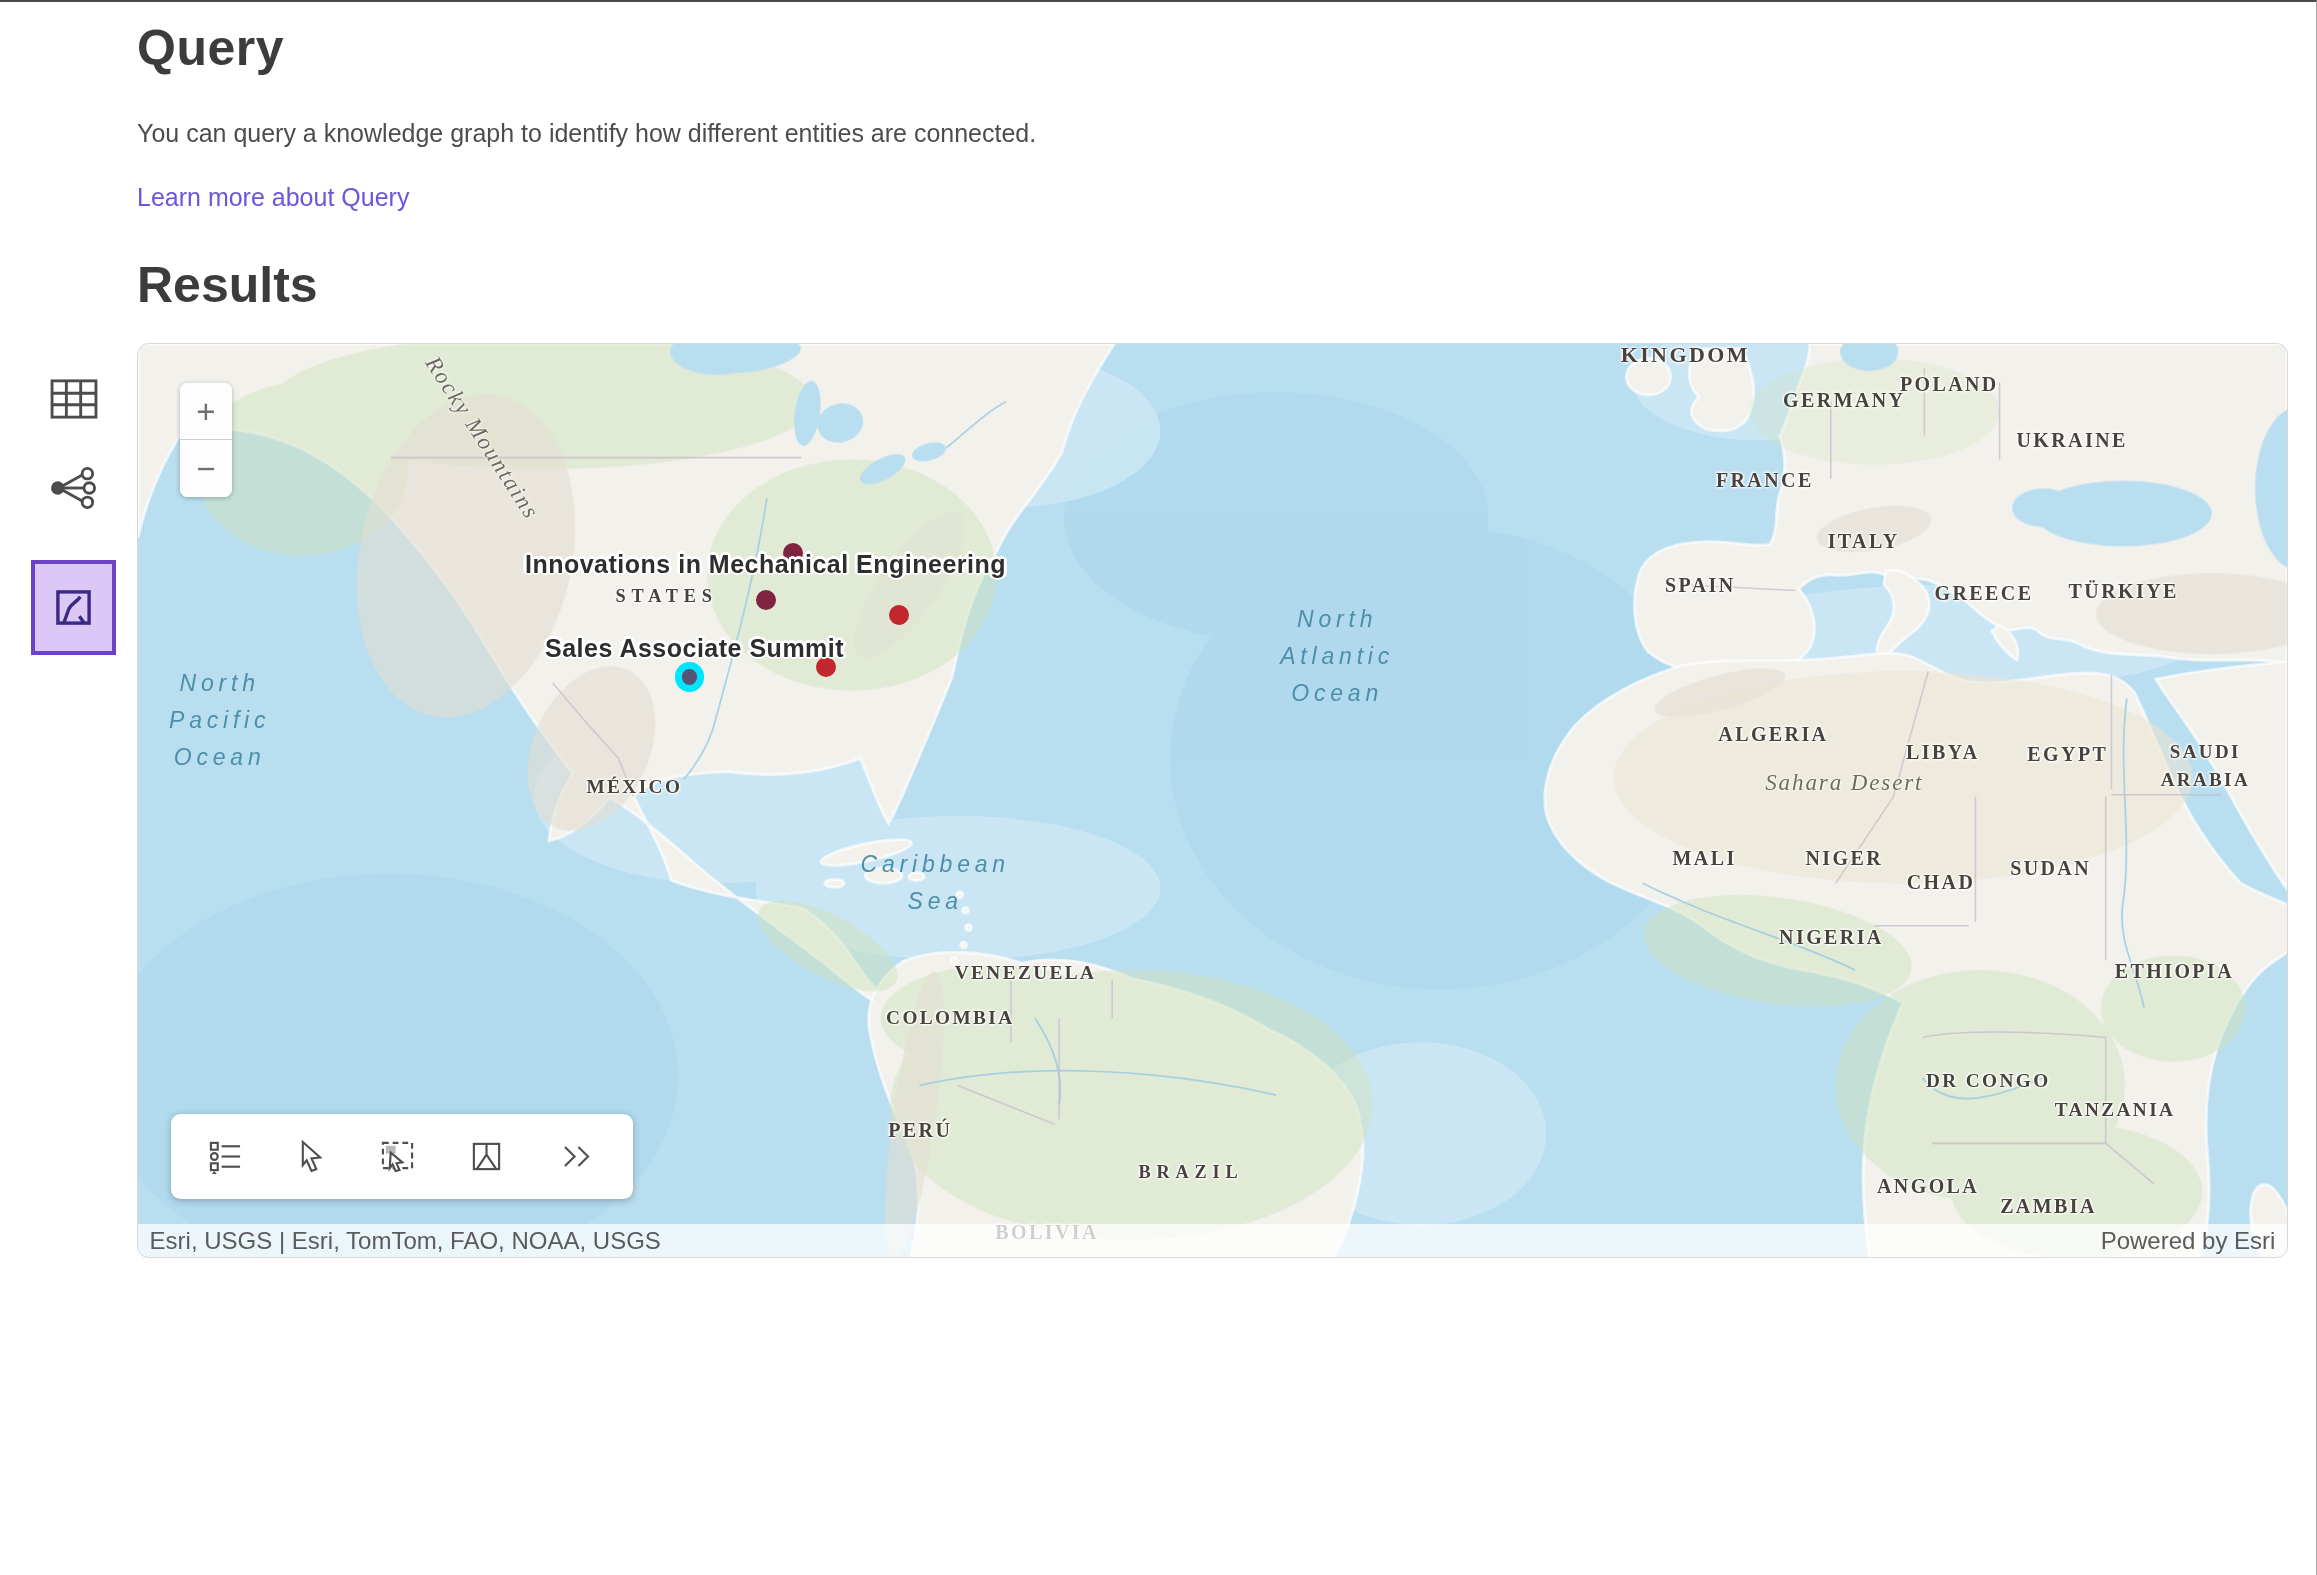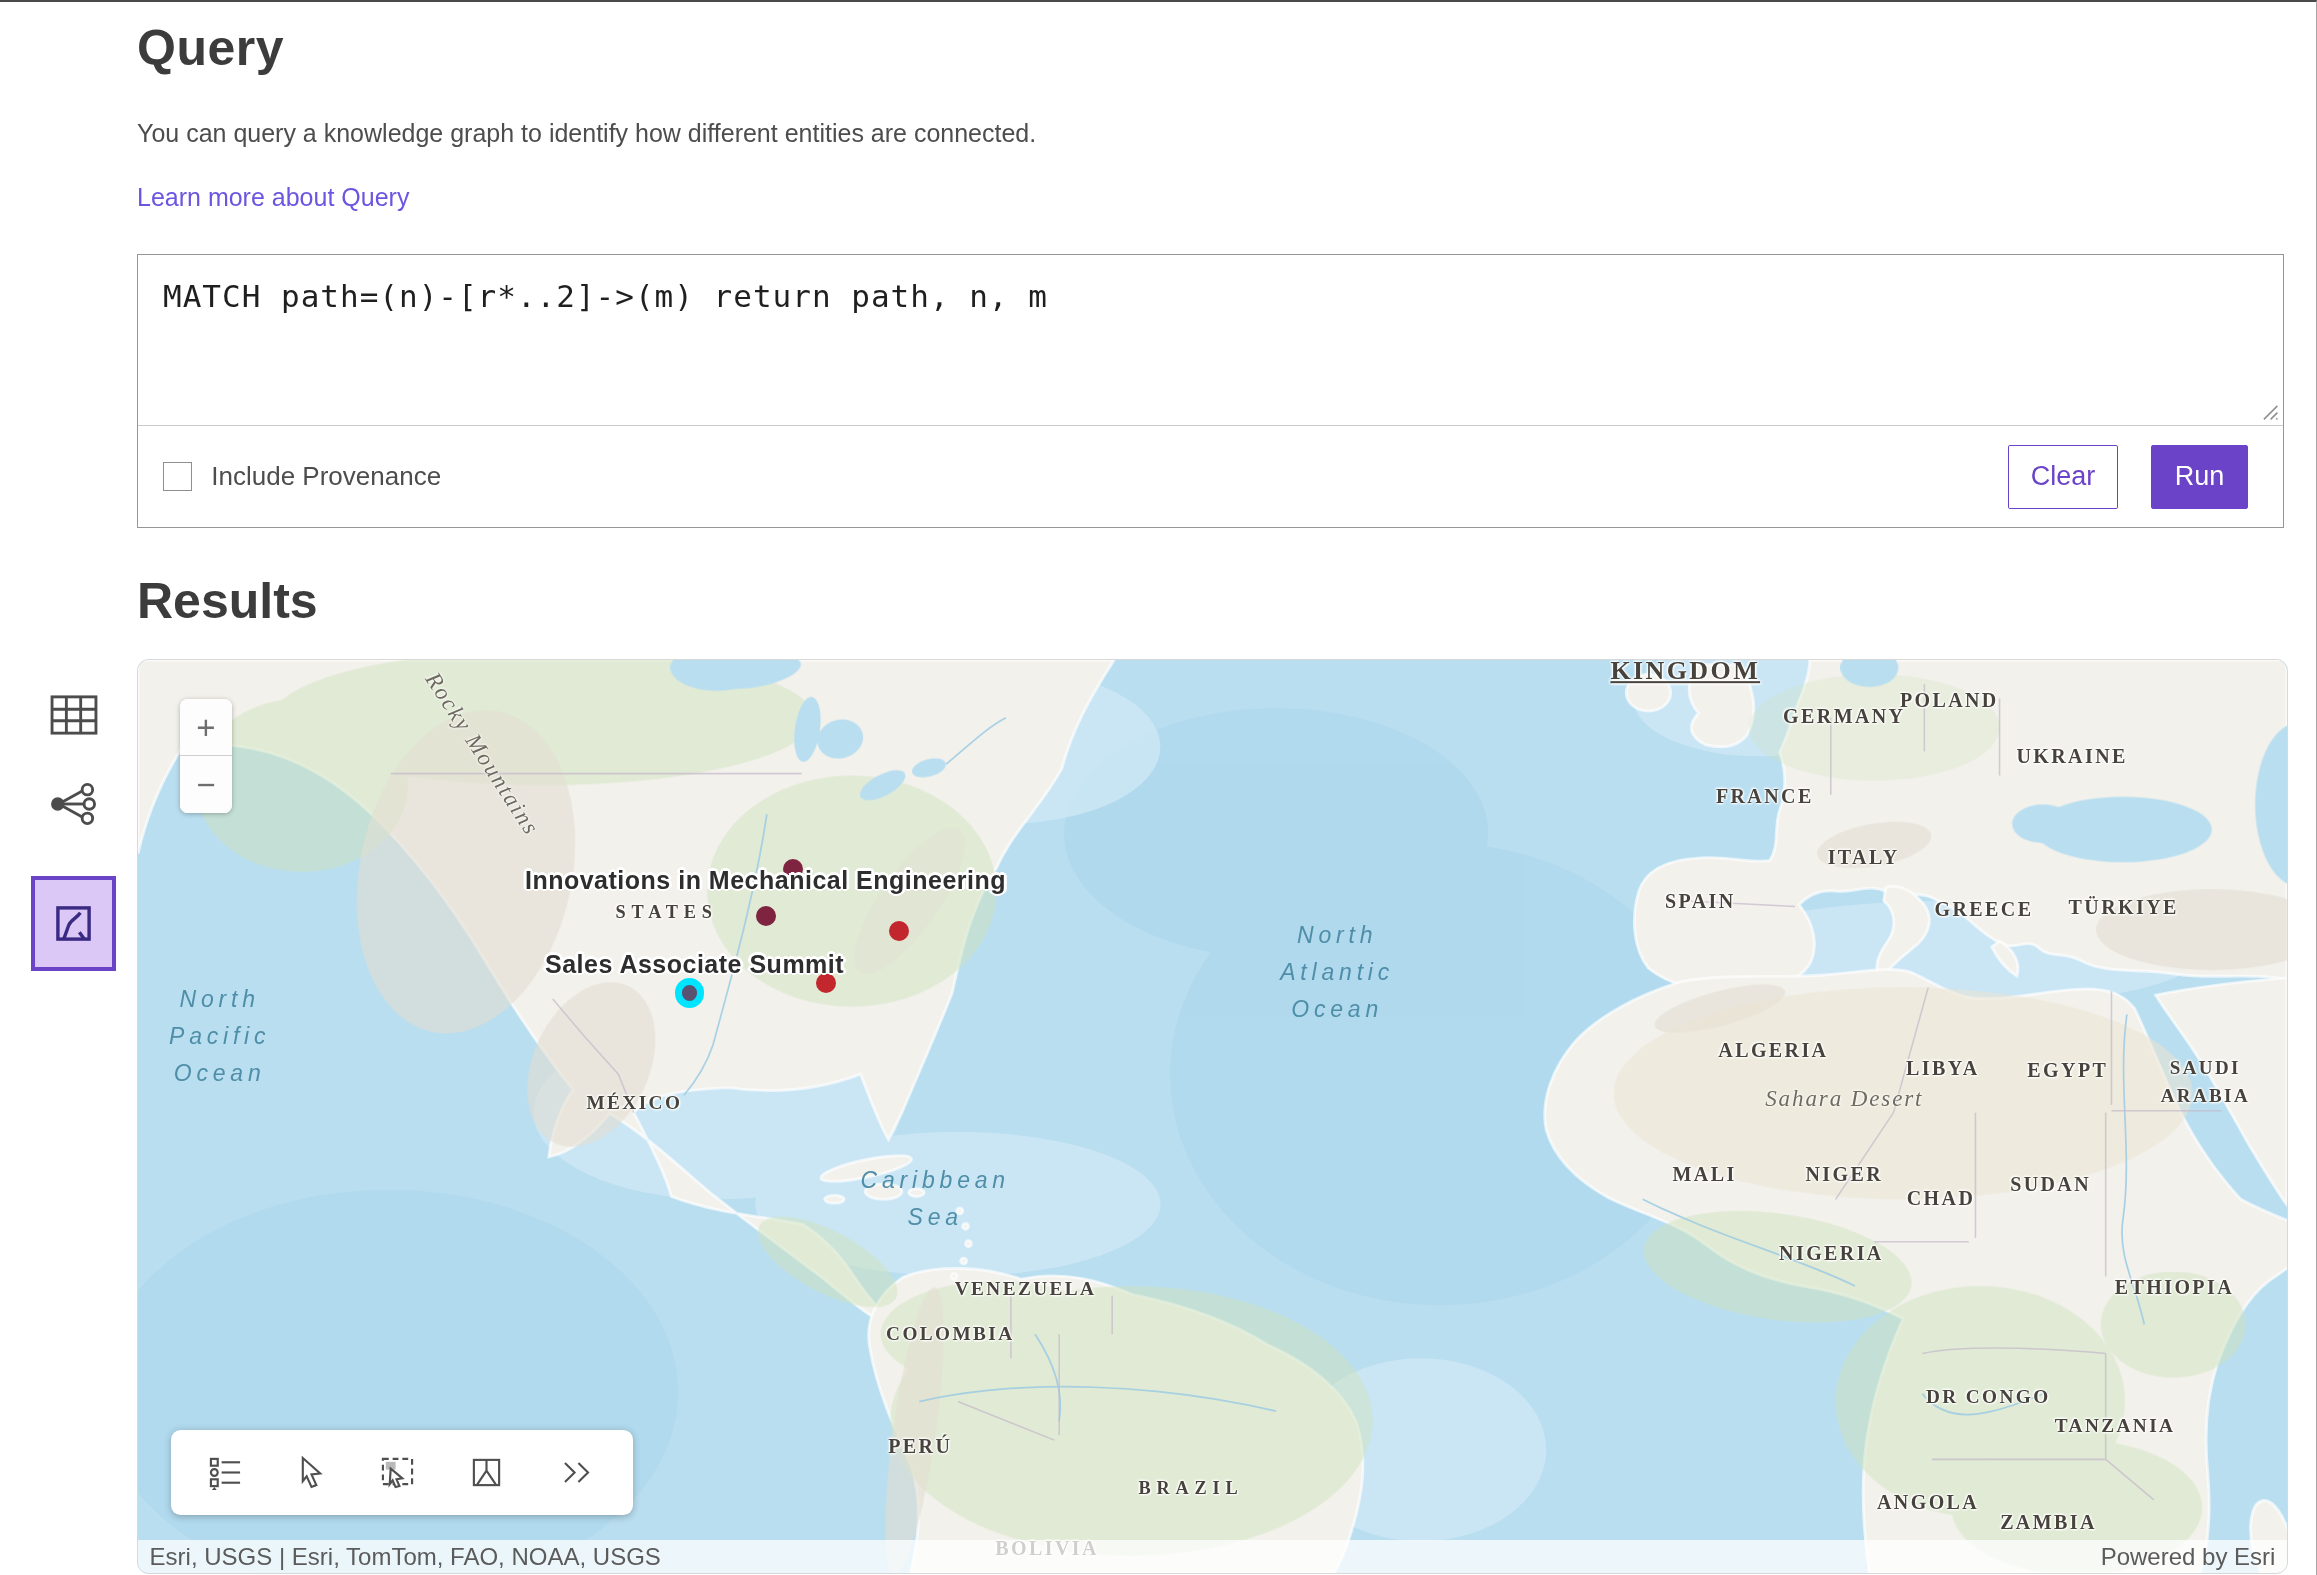--- a/index.html
+++ b/index.html
@@ -123,37 +123,20 @@
 
 <div class="page">
 
   <h1 class="page-title">Query</h1>
 
 
   <p class="page-desc">You can query a knowledge graph to identify how different entities are connected.</p>
 
   <a class="learn-link">Learn more about Query</a>
 
-  <div class="query-panel">
-    <div class="query-editor">
-      <textarea class="query-textarea" spellcheck="false" style="">MATCH path=(n)-[r*..2]-&gt;(m) return path, n, m</textarea>
-      <svg class="resize-handle" viewBox="0 0 20 20">
-        <path d="M18,4 L4,18 M18,11 L11,18 M18,17 L17,18" stroke="#8f8f8f" stroke-width="1.6" fill="none"></path>
-      </svg>
-    </div>
-    <div class="query-footer">
-      <label class="checkbox-row">
-        <input type="checkbox" class="checkbox" id="prov-cb" style="">
-        <span class="checkbox-label">Include Provenance</span>
-      </label>
-      <span class="footer-spacer"></span>
-      <button class="btn btn-clear">Clear</button>
-      <button class="btn btn-run">Run</button>
-    </div>
-  </div>
 
   <h2 class="results-title">Results</h2>
 
   <div class="results-wrap">
 
     <div class="view-switcher">
       <button class="vs-btn vs-plain">
         <svg width="50" height="42" viewBox="0 0 52 44" class="vs-icon">
           <rect x="3" y="3" width="46" height="38"></rect>
           <line x1="3" y1="16" x2="49" y2="16"></line>
@@ -310,21 +293,21 @@
       </svg>
 
       <div class="layer" id="point-layer">
           <div class="map-point dark" style="left: 30.5%; top: 22.9%;"></div>
           <div class="map-point dark" style="left: 29.2%; top: 28%;"></div>
           <div class="map-point red" style="left: 35.4%; top: 29.6%;"></div>
           <div class="map-point red" style="left: 32%; top: 35.3%;"></div>
           <div class="map-point selected" style="left: 25.7%; top: 36.5%;"></div>
         </div>
       <div class="layer" id="label-layer">
-          <div class="map-label country" style="left: 72%; top: 1.2%; font-size: 26px; text-decoration: underline;">KINGDOM</div>
+          <div class="map-label country" style="left: 72%; top: 1.2%; font-size: 22px;">KINGDOM</div>
           <div class="map-label country" style="left: 84.1%; top: 4.3%; padding-left: 8px;">POLAND</div>
           <div class="map-label country" style="left: 79.4%; top: 6.1%;">GERMANY</div>
           <div class="map-label country" style="left: 90%; top: 10.5%;">UKRAINE</div>
           <div class="map-label country" style="left: 75.7%; top: 14.8%;">FRANCE</div>
           <div class="map-label country" style="left: 80.3%; top: 21.5%;">ITALY</div>
           <div class="map-label country" style="left: 72.7%; top: 26.4%;">SPAIN</div>
           <div class="map-label country" style="left: 85.9%; top: 27.2%;">GREECE</div>
           <div class="map-label country" style="left: 92.4%; top: 27%;">TÜRKIYE</div>
           <div class="map-label country" style="left: 76.1%; top: 42.7%;">ALGERIA</div>
           <div class="map-label country" style="left: 83.8%; top: 44.6%; padding-left: 8px;">LIBYA</div>

